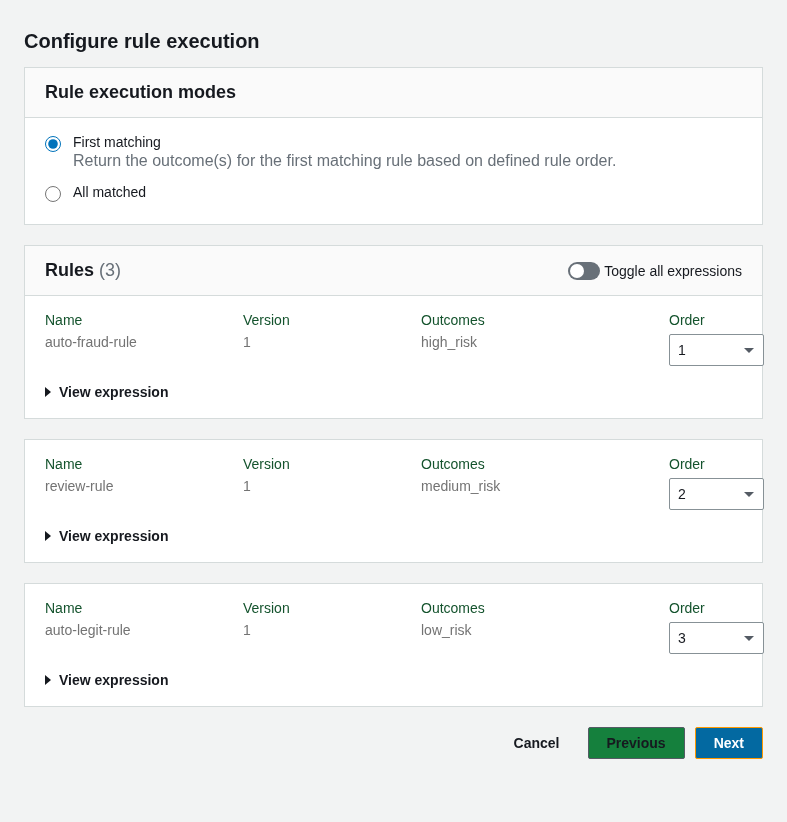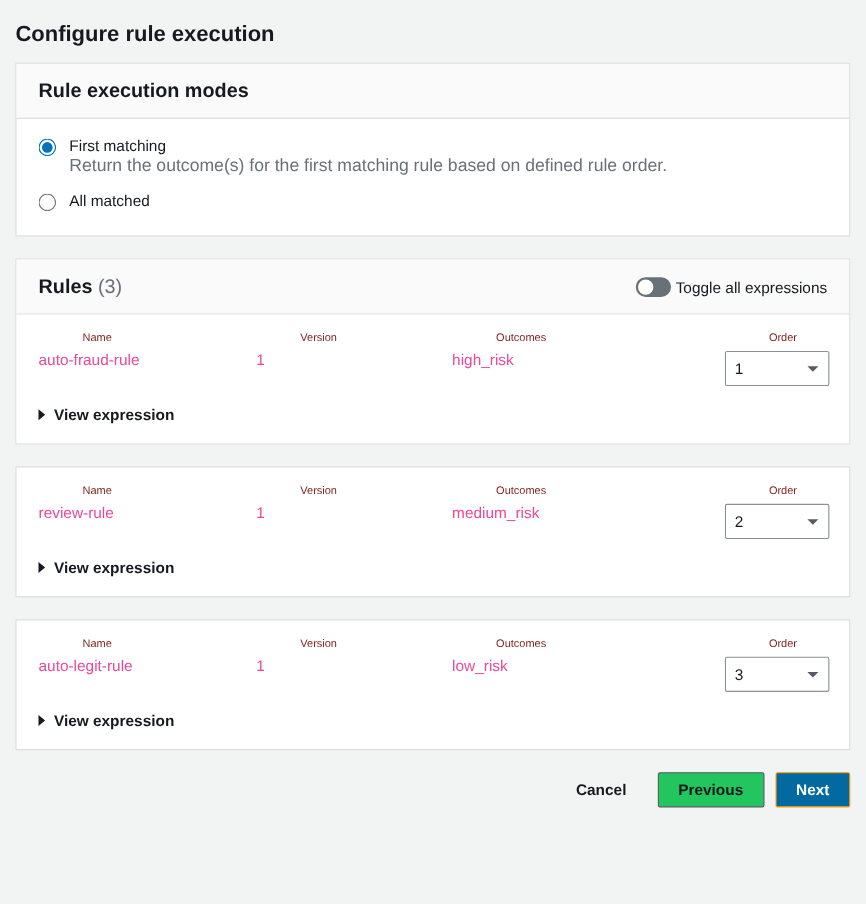--- a/index.html
+++ b/index.html
@@ -4,21 +4,21 @@
 <style>
   * { box-sizing: border-box; margin: 0; padding: 0; }
   body {
     font-family: "Amazon Ember", "Helvetica Neue", Arial, sans-serif;
     background: #f2f3f3;
     color: #16191f;
     font-size: 14px;
     width: 787px;
   }
   .page {
-    padding: 14px;
+    padding: 24px;
   }
   h1.page-title {
     font-size: 20px;
     font-weight: 700;
     margin: 6px 0 14px 0;
     color: #16191f;
   }
   .panel {
     background: #fff;
     border: 1px solid #d5dbdb;
@@ -80,26 +80,25 @@
     border: 1px solid #d5dbdb;
     margin-bottom: 20px;
   }
   .rule-grid {
     display: grid;
     grid-template-columns: 190px 170px 240px 1fr;
     padding: 16px 20px 6px 20px;
     column-gap: 8px;
   }
   .rule-col-lbl {
-    font-size: 10px;
-    color: #7f1d1d;
+    font-size: 14px;
+    color: #14532d;
     margin-bottom: 6px;
-    margin-left: 40px;
-  }
-  .rule-col-val { font-size: 14px; color:#ec4899;}
+  }
+  .rule-col-val { font-size: 14px; color:#737373;}
   .order-select {
     width: 95px;
     height: 32px;
     border: 1px solid #879196;
     border-radius: 2px;
     padding: 4px 28px 4px 8px;
     font-size: 14px;
     background: #fff;
     position: relative;
     display: flex;
@@ -141,21 +140,21 @@
     height: 32px;
     padding: 0 18px;
     border-radius: 2px;
     font-size: 14px;
     font-weight: 700;
     cursor: pointer;
     display: inline-flex;
     align-items: center;
   }
   .btn-link { background: none; border: none; color: #16191f; }
-  .btn-normal { background: #22c55e; border: 1px solid #545b64; color:#16191f;}
+  .btn-normal { background: #15803d; border: 1px solid #545b64; color:#16191f;}
   .btn-primary { background: #0369a1; border: 1px solid #ff9900; color: #fff; text-align: center; }
   .rules-panel .panel-body { padding:0;}
   
   .rule-card.first { border:none; border-top:none; margin-bottom:0;}
 </style>
 </head>
 <body>
 
 <div class="page">
 

